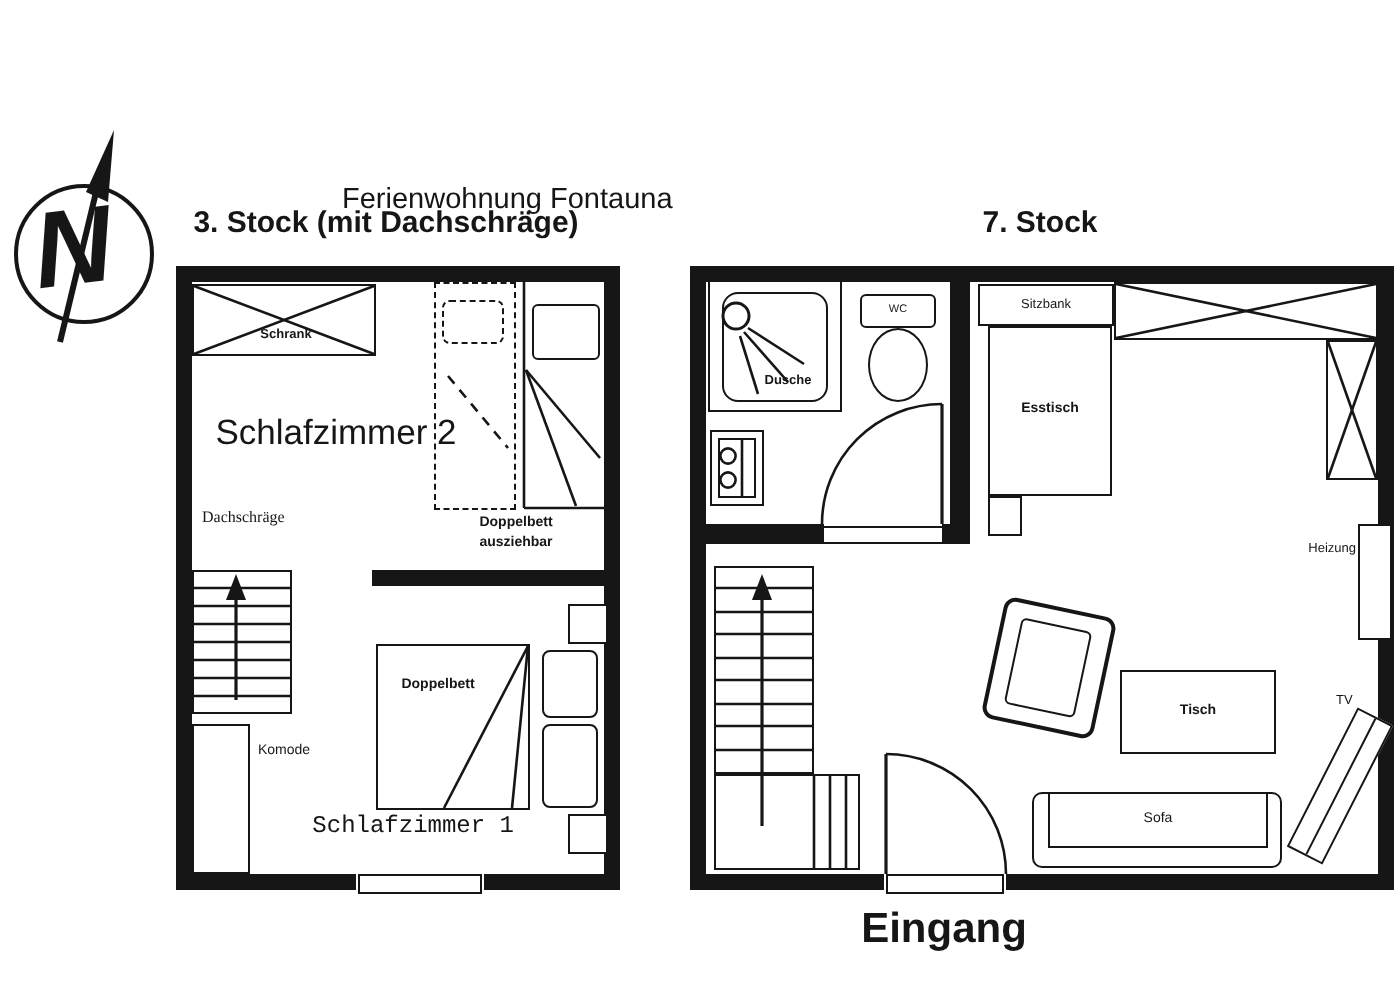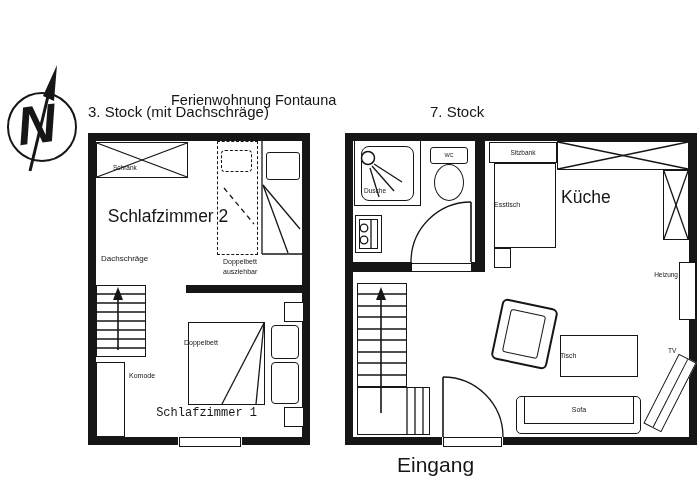--- a/index.html
+++ b/index.html
@@ -1,20 +1,20 @@
 <!DOCTYPE html>
 <html><head>
 <meta charset="utf-8">
 <style>
   html,body{margin:0;padding:0;background:#fff;}
   #stage{position:relative;width:700px;height:500px;background:#fff;overflow:hidden;
          font-family:"Liberation Sans",sans-serif;color:#161616;}
   .abs{position:absolute;}
   .lbl{position:absolute;color:#161616;white-space:nowrap;line-height:1.1;}
-  .ctr{text-align:left;}
+  .ctr{text-align:center;font-weight:bold;}
   .wall{position:absolute;background:#161616;}
   .furn{position:absolute;border:1.5px solid #161616;background:#fff;box-sizing:border-box;}
   .thin{border-width:1px;}
   .dashed{border-style:dashed;}
   .flexc{display:flex;align-items:center;justify-content:center;}
   svg{position:absolute;left:0;top:0;}
   line,path,polyline{stroke:#161616;fill:none;}
   polygon{fill:#161616;stroke:none;}
   circle{stroke:#161616;fill:#fff;}
 </style>
@@ -38,21 +38,21 @@
 
   <div class="abs" style="left:178px;top:437px;width:64px;height:8px;background:#fff;"></div>
   <div class="furn thin" style="left:179px;top:437px;width:62px;height:10px;"></div>
 
   <div class="furn" style="left:96px;top:142px;width:92px;height:36px;"></div>
   <div class="lbl ctr" style="left:113px;top:164px;width:60px;font-size:6.5px;">Schrank</div>
   <div class="furn dashed" style="left:217px;top:141px;width:41px;height:114px;"></div>
   <div class="furn dashed" style="left:221px;top:150px;width:31px;height:22px;border-radius:4px;"></div>
   <div class="furn" style="left:266px;top:152px;width:34px;height:28px;border-radius:3px;"></div>
   <div class="lbl" style="left:96px;top:207px;width:144px;font-size:17.5px;text-align:center;">Schlafzimmer 2</div>
-  <div class="lbl" style="left:101px;top:255px;font-size:8px;">Dachschräge</div>
+  <div class="lbl" style="left:101px;top:255px;font-size:8px;font-family:Liberation Serif, serif;">Dachschräge</div>
   <div class="lbl ctr" style="left:223px;top:257px;width:70px;font-size:7px;line-height:9.5px;">
     <span>Doppelbett</span><br>
     <span>ausziehbar</span>
   </div>
 
   <div class="furn thin" style="left:96px;top:285px;width:50px;height:72px;"></div>
 
   <div class="furn" style="left:96px;top:362px;width:29px;height:75px;"></div>
   <div class="lbl" style="left:129px;top:372px;font-size:7px;">Komode</div>
   <div class="furn" style="left:188px;top:322px;width:77px;height:83px;"></div>
@@ -81,21 +81,20 @@
   <div class="furn thin" style="left:359px;top:219px;width:19px;height:30px;"></div>
 
   <div class="furn thin flexc" style="left:489px;top:142px;width:68px;height:21px;">
     <span class="lbl" style="position:static;font-size:6.5px;">Sitzbank</span>
   </div>
   <div class="furn" style="left:494px;top:163px;width:62px;height:85px;"></div>
   <div class="lbl ctr" style="left:494px;top:201px;width:62px;font-size:7px;">Esstisch</div>
   <div class="furn thin" style="left:494px;top:248px;width:17px;height:20px;"></div>
   <div class="furn" style="left:557px;top:141px;width:132px;height:29px;"></div>
   <div class="furn" style="left:663px;top:170px;width:26px;height:70px;"></div>
-  <div class="lbl ctr" style="left:561px;top:188px;width:120px;font-size:17.5px;">Küche</div>
   <div class="furn thin" style="left:679px;top:262px;width:17px;height:58px;"></div>
   <div class="lbl" style="left:630px;top:271px;width:48px;font-size:6.5px;text-align:right;">Heizung</div>
 
   <div class="abs" style="left:496px;top:303px;width:57px;height:62px;border:2px solid #161616;border-radius:6px;
               box-sizing:border-box;background:#fff;transform:rotate(12deg);">
     <div style="position:absolute;left:8px;top:7px;width:34px;height:42px;border:1.5px solid #161616;border-radius:3px;"></div>
   </div>
   <div class="furn" style="left:560px;top:335px;width:78px;height:42px;"></div>
   <div class="lbl ctr" style="left:560px;top:352px;width:78px;font-size:7px;">Tisch</div>
   <div class="furn" style="left:516px;top:396px;width:125px;height:38px;border-radius:5px;"></div>

